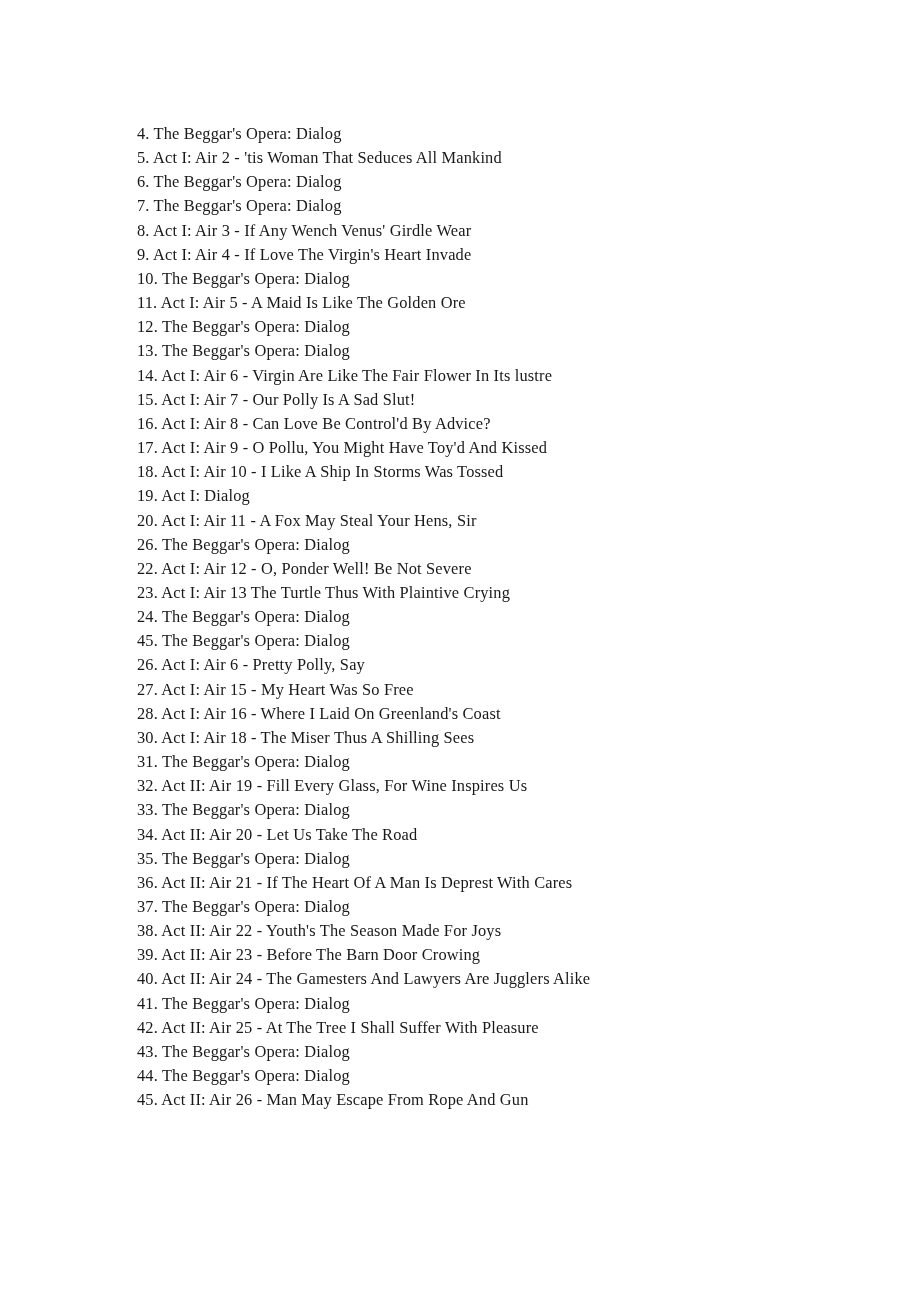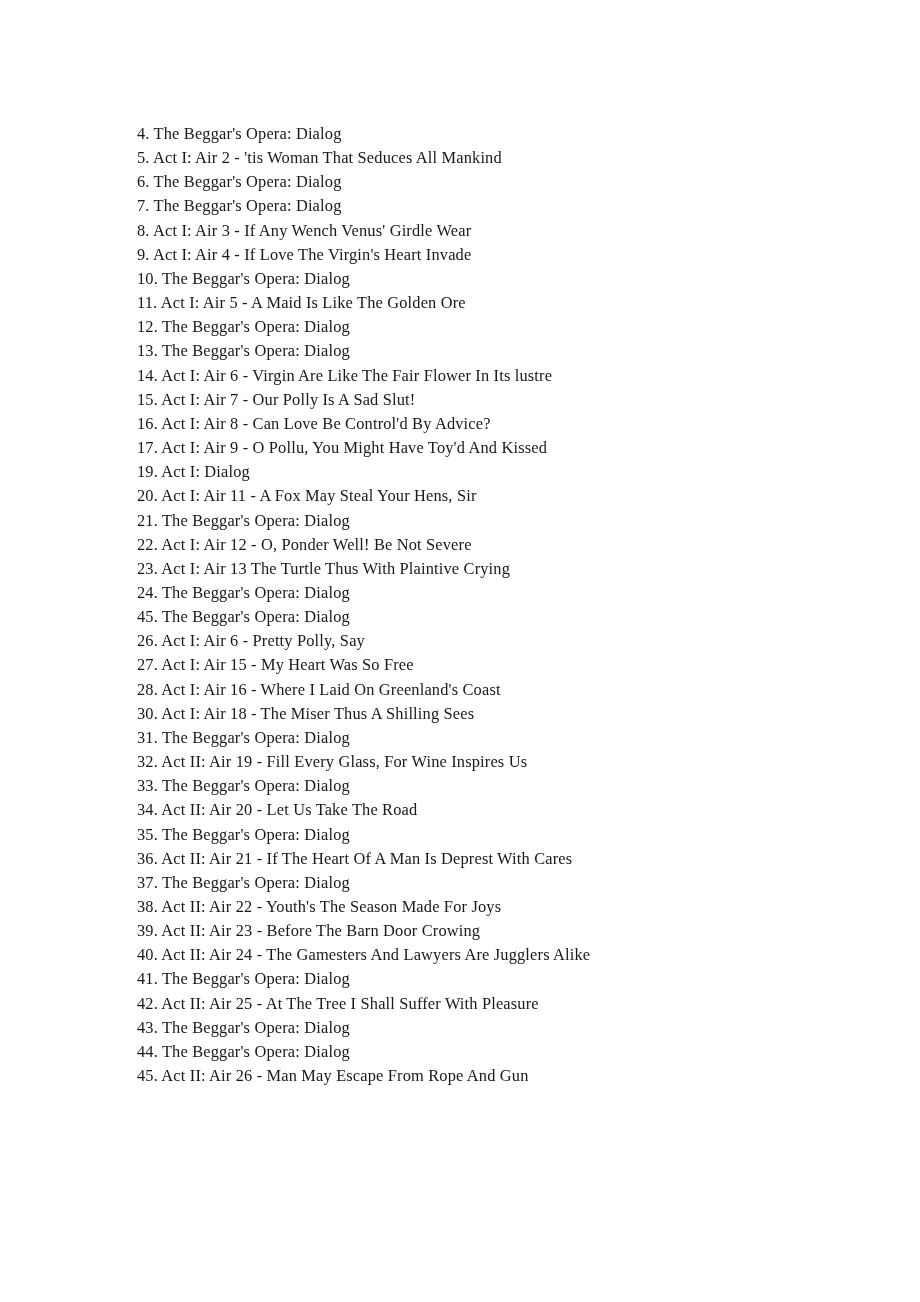--- a/index.html
+++ b/index.html
@@ -50,23 +50,24 @@
       <li>8. Act I: Air 3 - If Any Wench Venus' Girdle Wear</li>
       <li>9. Act I: Air 4 - If Love The Virgin's Heart Invade</li>
       <li>10. The Beggar's Opera: Dialog</li>
       <li>11. Act I: Air 5 - A Maid Is Like The Golden Ore</li>
       <li>12. The Beggar's Opera: Dialog</li>
       <li>13. The Beggar's Opera: Dialog</li>
       <li>14. Act I: Air 6 - Virgin Are Like The Fair Flower In Its lustre</li>
       <li>15. Act I: Air 7 - Our Polly Is A Sad Slut!</li>
       <li>16. Act I: Air 8 - Can Love Be Control'd By Advice?</li>
       <li>17. Act I: Air 9 - O Pollu, You Might Have Toy'd And Kissed</li>
+      <li>18. Act I: Air 10 - I Like A Ship In Storms Was Tossed</li>
       <li>19. Act I: Dialog</li>
       <li>20. Act I: Air 11 - A Fox May Steal Your Hens, Sir</li>
-      <li>21. The Beggar's Opera: Dialog</li>
+      <li>26. The Beggar's Opera: Dialog</li>
       <li>22. Act I: Air 12 - O, Ponder Well! Be Not Severe</li>
       <li>23. Act I: Air 13 The Turtle Thus With Plaintive Crying</li>
       <li>24. The Beggar's Opera: Dialog</li>
       <li>45. The Beggar's Opera: Dialog</li>
       <li>26. Act I: Air 6 - Pretty Polly, Say</li>
       <li>27. Act I: Air 15 - My Heart Was So Free</li>
       <li>28. Act I: Air 16 - Where I Laid On Greenland's Coast</li>
       <li>30. Act I: Air 18 - The Miser Thus A Shilling Sees</li>
       <li>31. The Beggar's Opera: Dialog</li>
       <li>32. Act II: Air 19 - Fill Every Glass, For Wine Inspires Us</li>

